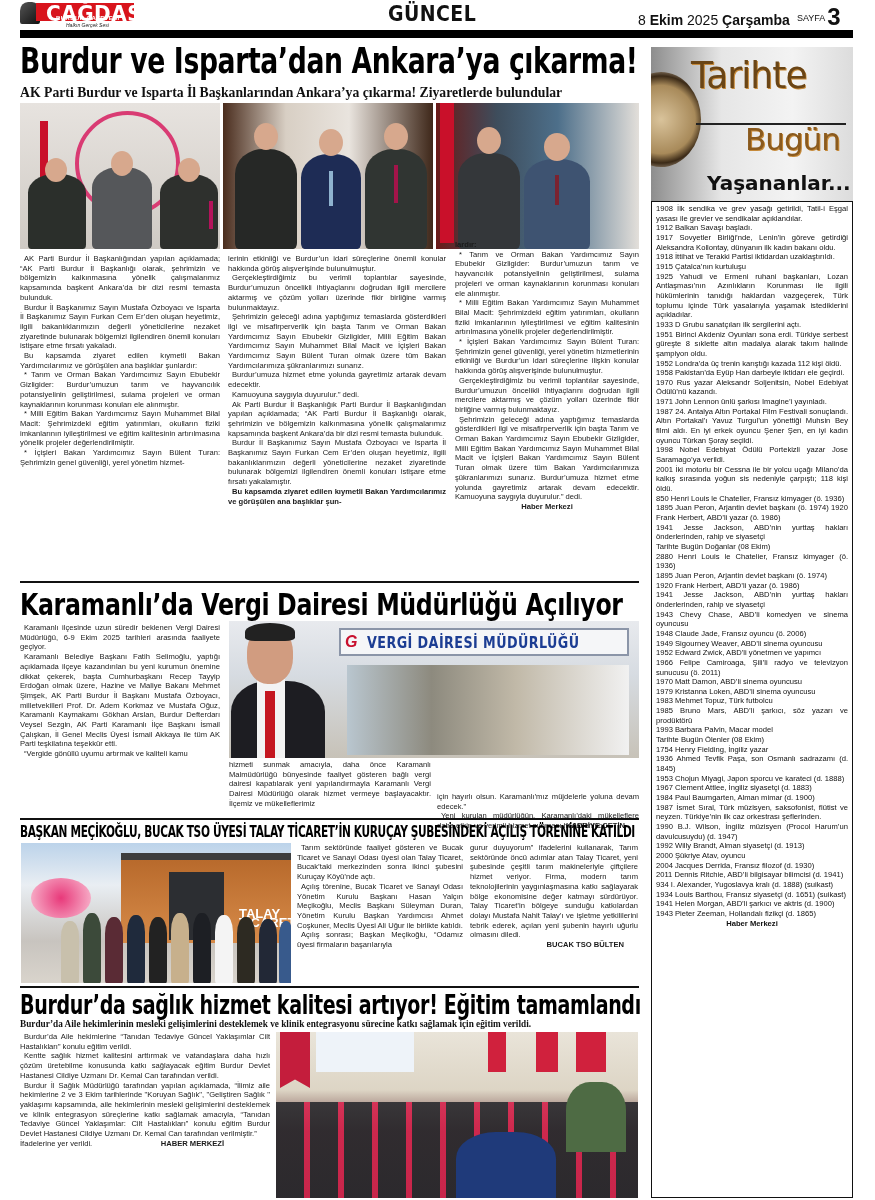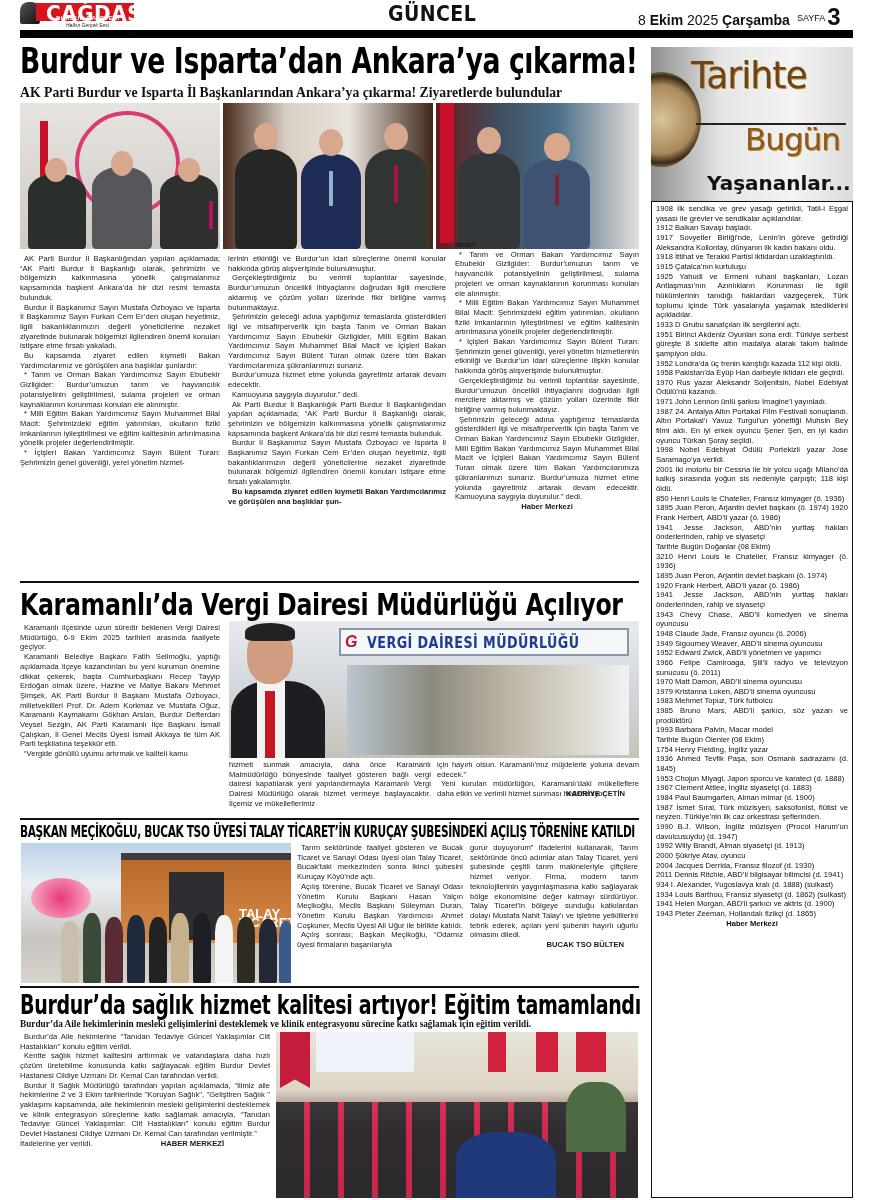--- a/index.html
+++ b/index.html
@@ -147,21 +147,21 @@
 </div>
 
 <div class="col" style="left:20px;top:623px;width:200px;">
   <p>Karamanlı ilçesinde uzun süredir beklenen Vergi Dairesi Müdürlüğü, 6-9 Ekim 2025 tarihleri arasında faaliyete geçiyor.</p>
   <p>Karamanlı Belediye Başkanı Fatih Selimoğlu, yaptığı açıklamada ilçeye kazandırılan bu yeni kurumun önemine dikkat çekerek, başta Cumhurbaşkanı Recep Tayyip Erdoğan olmak üzere, Hazine ve Maliye Bakanı Mehmet Şimşek, AK Parti Burdur İl Başkanı Mustafa Özboyacı, milletvekilleri Prof. Dr. Adem Korkmaz ve Mustafa Oğuz, Karamanlı Kaymakamı Gökhan Arslan, Burdur Defterdarı Veysel Sezgin, AK Parti Karamanlı İlçe Başkanı İsmail Çalışkan, İl Genel Meclis Üyesi İsmail Akkaya ile tüm AK Parti teşkilatına teşekkür etti.</p>
   <p>“Vergide gönüllü uyumu artırmak ve kaliteli kamu</p>
 </div>
 <div class="col" style="left:229px;top:760px;width:202px;">
   <p style="text-indent:0">hizmeti sunmak amacıyla, daha önce Karamanlı Malmüdürlüğü bünyesinde faaliyet gösteren bağlı vergi dairesi kapatılarak yeni yapılandırmayla Karamanlı Vergi Dairesi Müdürlüğü olarak hizmet vermeye başlayacaktır. İlçemiz ve mükelleflerimiz</p>
 </div>
-<div class="col" style="left:437px;top:760px;width:202px;">
+<div class="col" style="left:437px;top:792px;width:202px;">
   <p style="text-indent:0">için hayırlı olsun. Karamanlı’mız müjdelerle yoluna devam edecek.”</p>
   <p>Yeni kurulan müdürlüğün, Karamanlı’daki mükelleflere daha etkin ve verimli hizmet sunması hedefleniyor.</p>
   <div class="sign-r" style="margin-top:-9.7px;">KADRİYE ÇETİN</div>
 </div>
 
 <div class="rule" style="top:818px;"></div>
 
 <div class="headline" style="position:absolute;left:20px;top:823px;font-size:15px;transform:scaleX(0.707);">BAŞKAN MEÇİKOĞLU, BUCAK TSO ÜYESİ TALAY TİCARET’İN KURUÇAY ŞUBESİNDEKİ AÇILIŞ TÖRENİNE KATILDI</div>
 
 <div class="photo" style="left:21px;top:843px;width:270px;height:140px;background:linear-gradient(180deg,#bcd3ea 0%,#e9eef3 30%,#c8c4bf 70%,#d9d4cc 100%);">
@@ -237,21 +237,21 @@
     <div>1958 Pakistan’da Eyüp Han darbeyle iktidarı ele geçirdi.</div>
     <div>1970 Rus yazar Aleksandr Soljenitsin, Nobel Edebiyat Ödülü’nü kazandı.</div>
     <div>1971 John Lennon ünlü şarkısı Imagine’i yayınladı.</div>
     <div>1987 24. Antalya Altın Portakal Film Festivali sonuçlandı. Altın Portakal’ı Yavuz Turgul’un yönettiği Muhsin Bey filmi aldı. En iyi erkek oyuncu Şener Şen, en iyi kadın oyuncu Türkan Şoray seçildi.</div>
     <div>1998 Nobel Edebiyat Ödülü Portekizli yazar Jose Saramago’ya verildi.</div>
     <div>2001 İki motorlu bir Cessna ile bir yolcu uçağı Milano’da kalkış sırasında yoğun sis nedeniyle çarpıştı; 118 kişi öldü.</div>
     <div>850 Henri Louis le Chatelier, Fransız kimyager (ö. 1936)</div>
     <div>1895 Juan Peron, Arjantin devlet başkanı (ö. 1974) 1920 Frank Herbert, ABD’li yazar (ö. 1986)</div>
     <div>1941 Jesse Jackson, ABD’nin yurttaş hakları önderlerinden, rahip ve siyasetçi</div>
     <div>Tarihte Bugün Doğanlar (08 Ekim)</div>
-    <div>3210 Henri Louis le Chatelier, Fransız kimyager (ö. 1936)</div>
+    <div>2880 Henri Louis le Chatelier, Fransız kimyager (ö. 1936)</div>
     <div>1895 Juan Peron, Arjantin devlet başkanı (ö. 1974)</div>
     <div>1920 Frank Herbert, ABD’li yazar (ö. 1986)</div>
     <div>1941 Jesse Jackson, ABD’nin yurttaş hakları önderlerinden, rahip ve siyasetçi</div>
     <div>1943 Chevy Chase, ABD’li komedyen ve sinema oyuncusu</div>
     <div>1948 Claude Jade, Fransız oyuncu (ö. 2006)</div>
     <div>1949 Sigourney Weaver, ABD’li sinema oyuncusu</div>
     <div>1952 Edward Zwick, ABD’li yönetmen ve yapımcı</div>
     <div>1966 Felipe Camiroaga, Şili’li radyo ve televizyon sunucusu (ö. 2011)</div>
     <div>1970 Matt Damon, ABD’li sinema oyuncusu</div>
     <div>1979 Kristanna Loken, ABD’li sinema oyuncusu</div>
@@ -264,17 +264,17 @@
     <div>1953 Chojun Miyagi, Japon sporcu ve karateci (d. 1888)</div>
     <div>1967 Clement Attlee, İngiliz siyasetçi (d. 1883)</div>
     <div>1984 Paul Baumgarten, Alman mimar (d. 1900)</div>
     <div>1987 İsmet Sıral, Türk müzisyen, saksofonist, flütist ve neyzen. Türkiye’nin ilk caz orkestrası şeflerinden.</div>
     <div>1990 B.J. Wilson, İngiliz müzisyen (Procol Harum’un davulcusuydu) (d. 1947)</div>
     <div>1992 Willy Brandt, Alman siyasetçi (d. 1913)</div>
     <div>2000 Şükriye Atav, oyuncu</div>
     <div>2004 Jacques Derrida, Fransız filozof (d. 1930)</div>
     <div>2011 Dennis Ritchie, ABD’li bilgisayar bilimcisi (d. 1941)</div>
     <div>934 I. Alexander, Yugoslavya kralı (d. 1888) (suikast)</div>
-    <div>1934 Louis Barthou, Fransız siyasetçi (d. 1862) (suikast)</div>
+    <div>1934 Louis Barthou, Fransız siyasetçi (d. 1651) (suikast)</div>
     <div>1941 Helen Morgan, ABD’li şarkıcı ve aktris (d. 1900)</div>
     <div>1943 Pieter Zeeman, Hollandalı fizikçi (d. 1865)</div>
     <div class="sign">Haber Merkezi</div>
   </div>
 
 </body></html>

